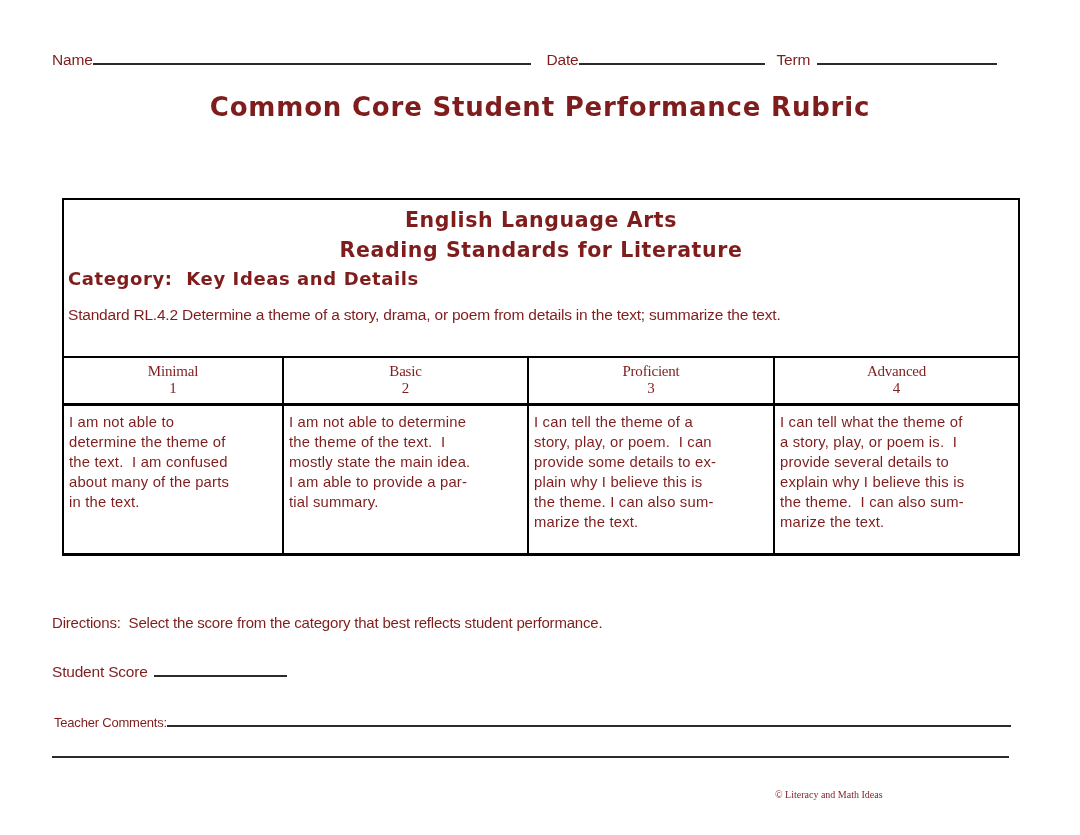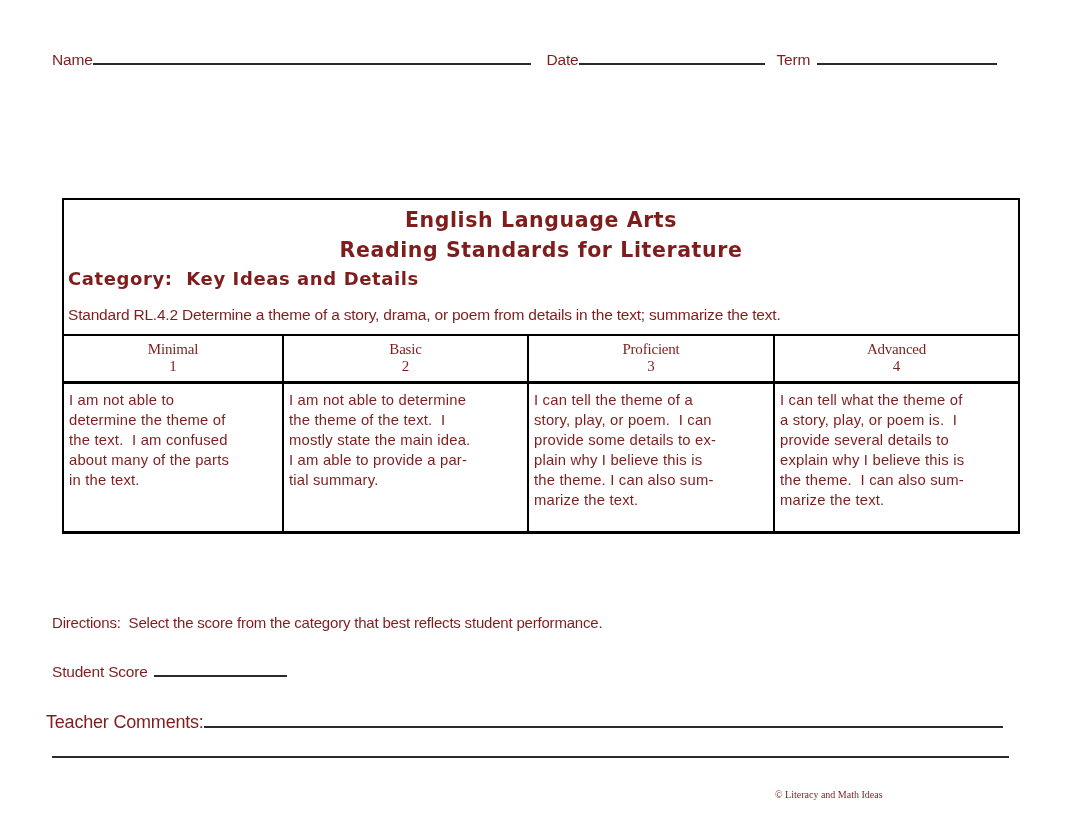--- a/index.html
+++ b/index.html
@@ -56,21 +56,21 @@
     position: absolute;
     left: 62px; top: 198px;
     width: 956px;
     border-collapse: collapse;
     table-layout: fixed;
     border: 2px solid #000;
     border-bottom-width: 3px;
   }
   table.rubric td { border: 2px solid #000; }
   td.info-cell {
-    height: 136px;
+    height: 158px;
     vertical-align: top;
     padding: 5px 4px 0 4px;
   }
   .subject-line, .strand-line {
     text-align: center;
     font-family: "DejaVu Sans", sans-serif;
     font-weight: bold;
     font-size: 20.5px;
     letter-spacing: 0.6px;
     line-height: 30px;
@@ -118,25 +118,25 @@
     position: absolute;
     left: 52px; top: 662px;
     display: flex;
     align-items: baseline;
     font-size: 15.5px;
   }
   .score-label { font-weight: normal; letter-spacing: -0.2px; }
   .score-blank { width: 133px; margin-left: 6px; }
   .comments-row {
     position: absolute;
-    left: 46px; top: 712px;
+    left: 54px; top: 712px;
     width: 957px;
     display: flex;
     align-items: baseline;
-    font-size: 18px;
+    font-size: 13px;
     letter-spacing: -0.2px;
   }
   .comments-blank { flex: 1; }
   .full-blank {
     position: absolute;
     left: 52px; top: 741px;
     width: 957px;
     height: 17px;
     border-bottom: 2px solid #2b2b2b;
   }
@@ -154,20 +154,21 @@
 
   <div class="topline">
     <span>Name</span>
     <span class="blank name-blank"></span>
     <span>Date</span>
     <span class="blank date-blank"></span>
     <span>Term</span>
     <span class="blank term-blank"></span>
   </div>
 
+  <div class="doc-title">Common Core Student Performance Rubric</div>
 
   <table class="rubric">
     <colgroup>
       <col style="width:220px">
       <col style="width:245px">
       <col style="width:246px">
       <col style="width:245px">
     </colgroup>
     <tbody>
       <tr>

